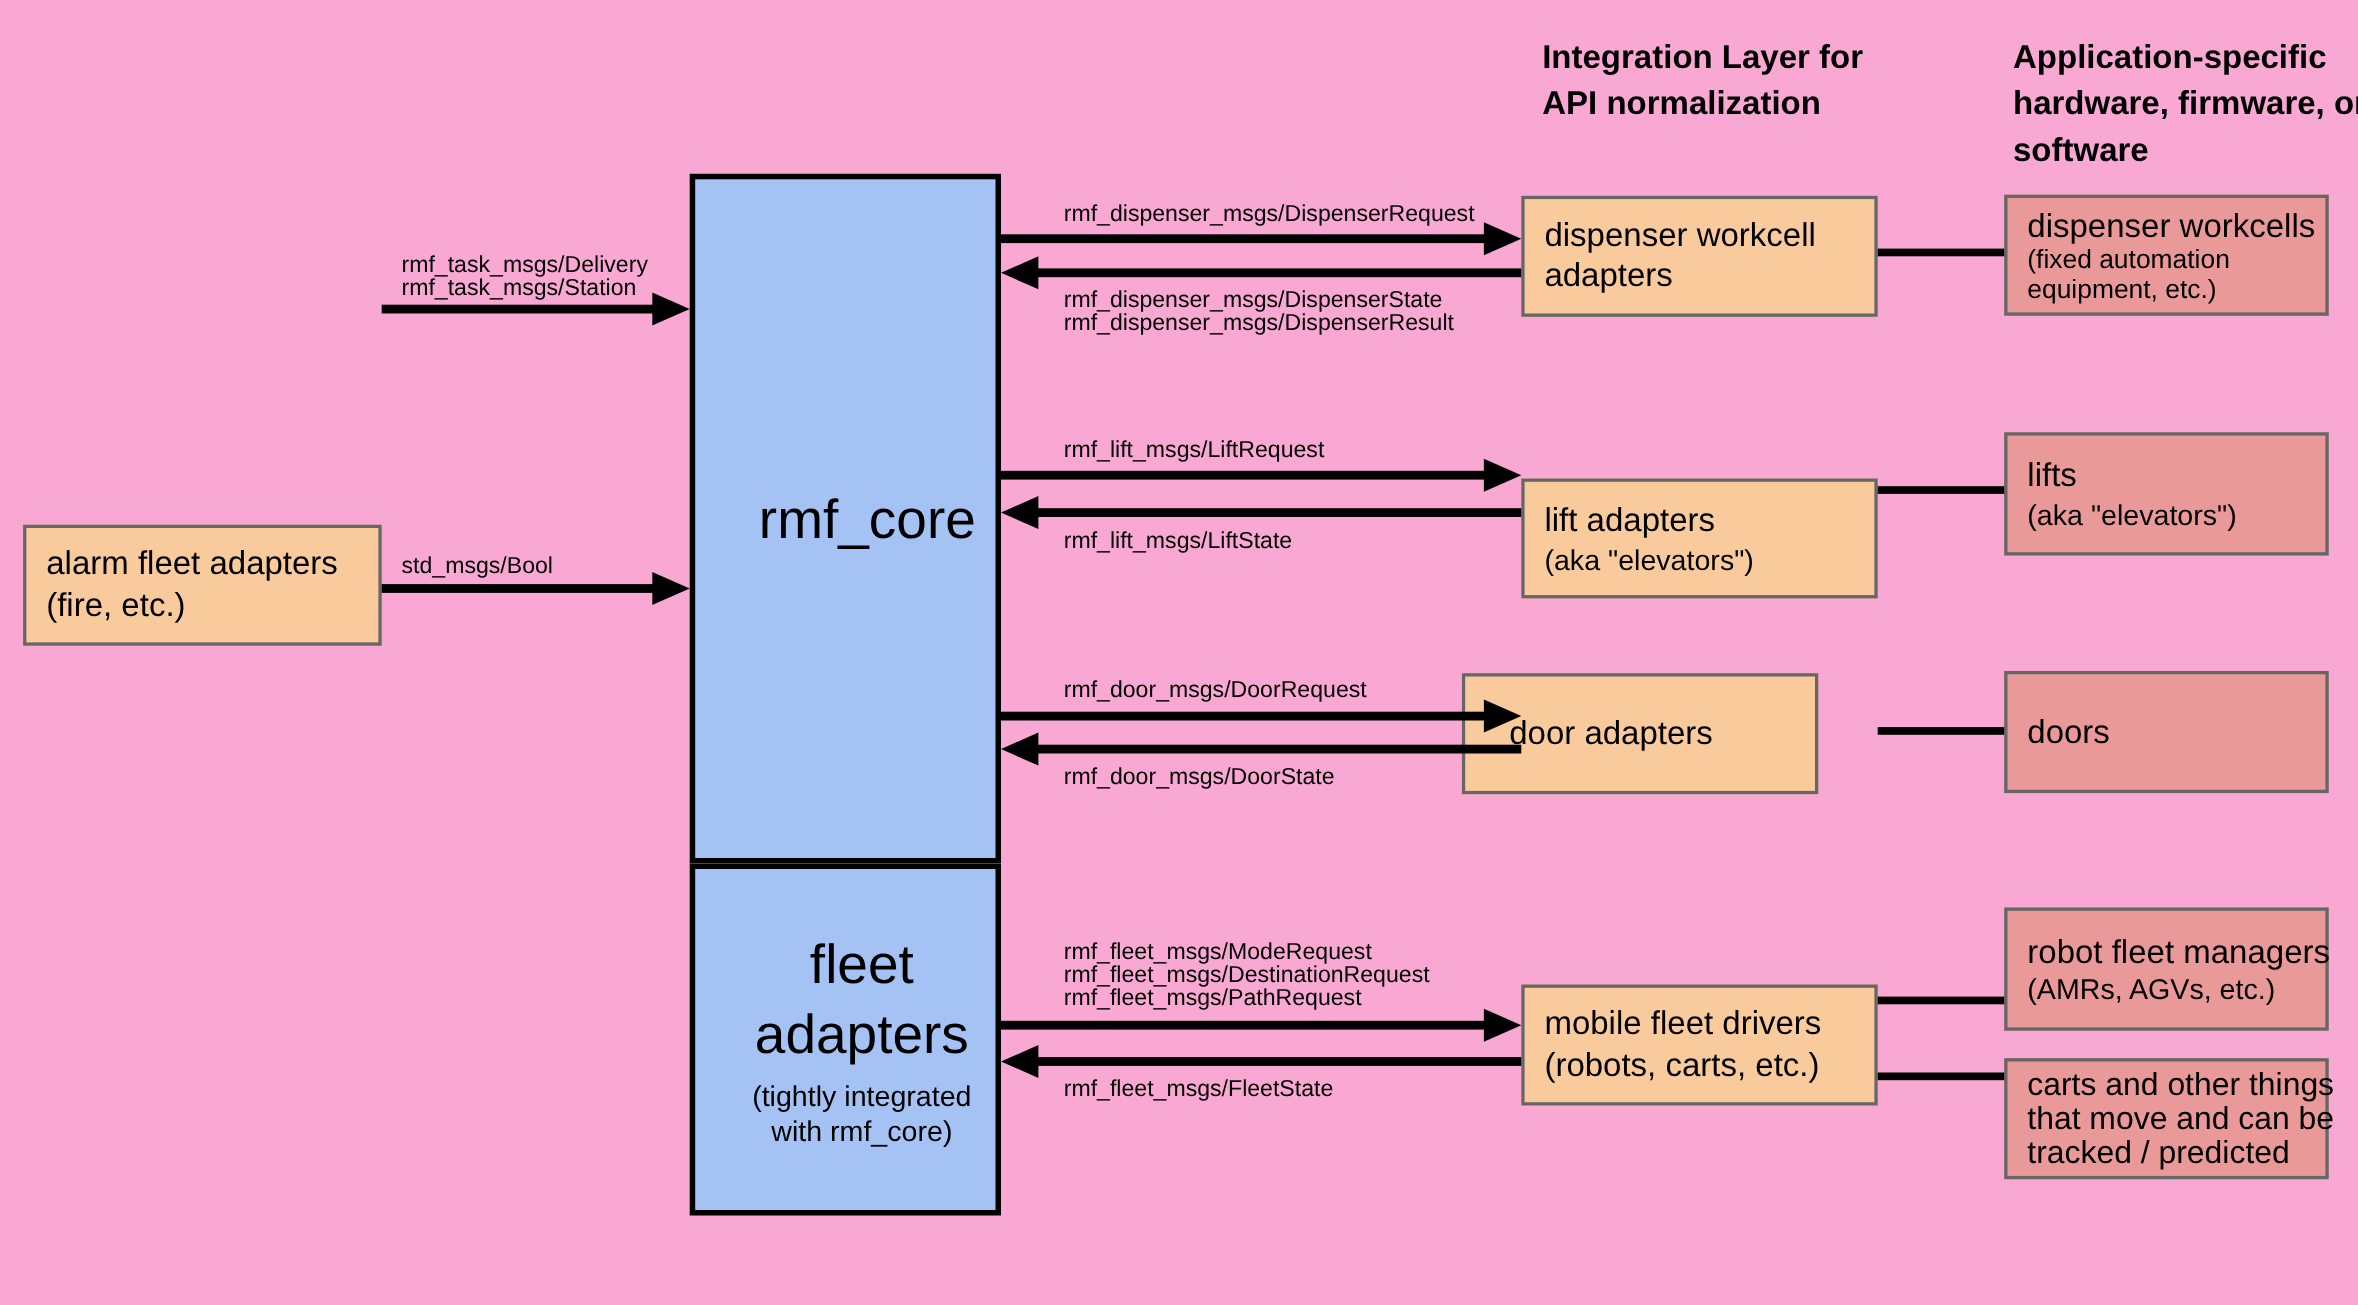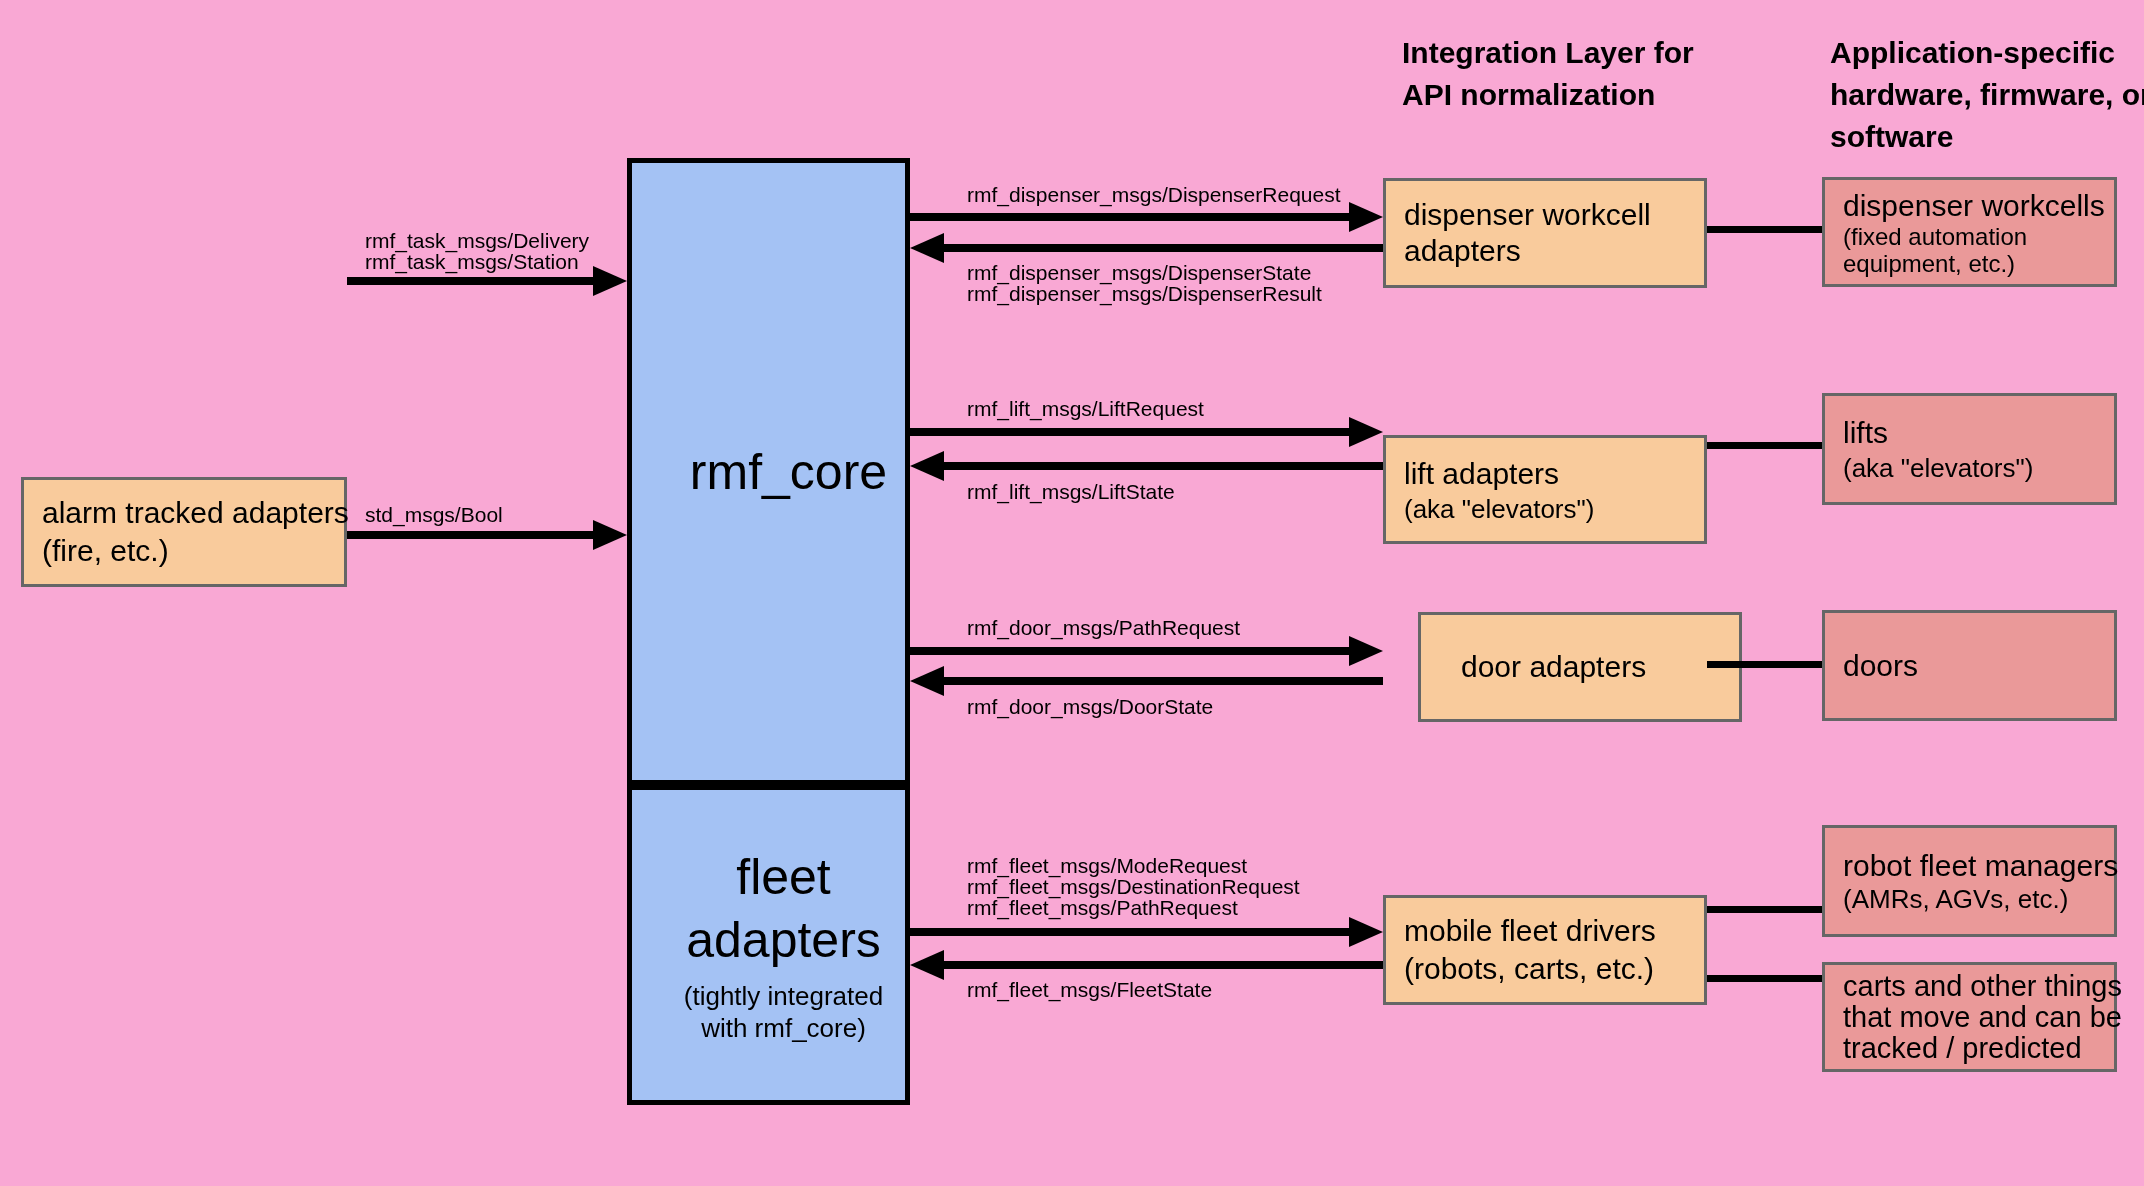--- a/index.html
+++ b/index.html
@@ -89,21 +89,21 @@
     <div>API normalization</div>
   </div>
   <div class="col-header" style="left:1830px; top:32px;">
     <div>Application-specific</div>
     <div>hardware, firmware, or</div>
     <div>software</div>
   </div>
 
 
   <div class="box box--orange" style="left:21px; top:477px; width:326px; height:110px;">
-    <div class="box-line">alarm tracked adapters</div>
+    <div class="box-line">alarm fleet adapters</div>
     <div class="box-line">(fire, etc.)</div>
   </div>
 
   <div class="box box--blue" style="left:627px; top:158px; width:283px; height:627px;padding-left:40px;">
     <div class="big-title">rmf_core</div>
   </div>
 
   <div class="box box--blue" style="left:627px; top:785px; width:283px; height:320px;padding-left:30px;">
     <div class="big-line">fleet</div>
     <div class="big-line">adapters</div>
@@ -116,21 +116,21 @@
   <div class="box box--orange" style="left:1383px; top:178px; width:324px; height:110px;">
     <div class="box-line" style="line-height:36px;">dispenser workcell</div>
     <div class="box-line" style="line-height:36px;">adapters</div>
   </div>
 
   <div class="box box--orange" style="left:1383px; top:394px; width:324px; height:109px;margin-top:41px;">
     <div class="box-line">lift adapters</div>
     <div class="box-sub">(aka "elevators")</div>
   </div>
 
-  <div class="box box--orange" style="left:1418px; top:612px; width:324px; height:110px;padding-left:40px;">
+  <div class="box box--orange" style="left:1329px; top:612px; width:324px; height:110px;padding-left:40px;">
     <div class="box-line">door adapters</div>
   </div>
 
   <div class="box box--orange" style="left:1383px; top:895px; width:324px; height:110px;">
     <div class="box-line">mobile fleet drivers</div>
     <div class="box-line">(robots, carts, etc.)</div>
   </div>
 
   <div class="box box--red" style="left:1822px; top:177px; width:295px; height:110px;">
     <div class="box-line" style="line-height:35px;">dispenser workcells</div>
@@ -194,21 +194,21 @@
   <div class="msg-label" style="left:365px; top:251px;">rmf_task_msgs/Station</div>
   <div class="msg-label" style="left:365px; top:504px;">std_msgs/Bool</div>
 
   <div class="msg-label" style="left:967px; top:184px;">rmf_dispenser_msgs/DispenserRequest</div>
   <div class="msg-label" style="left:967px; top:262px;">rmf_dispenser_msgs/DispenserState</div>
   <div class="msg-label" style="left:967px; top:283px;">rmf_dispenser_msgs/DispenserResult</div>
 
   <div class="msg-label" style="left:967px; top:398px;">rmf_lift_msgs/LiftRequest</div>
   <div class="msg-label" style="left:967px; top:481px;">rmf_lift_msgs/LiftState</div>
 
-  <div class="msg-label" style="left:967px; top:617px;">rmf_door_msgs/PathRequest</div>
+  <div class="msg-label" style="left:967px; top:617px;">rmf_door_msgs/DoorRequest</div>
   <div class="msg-label" style="left:967px; top:696px;">rmf_door_msgs/DoorState</div>
 
   <div class="msg-label" style="left:967px; top:855px;">rmf_fleet_msgs/ModeRequest</div>
   <div class="msg-label" style="left:967px; top:876px;">rmf_fleet_msgs/DestinationRequest</div>
   <div class="msg-label" style="left:967px; top:897px;">rmf_fleet_msgs/PathRequest</div>
   <div class="msg-label" style="left:967px; top:979px;">rmf_fleet_msgs/FleetState</div>
 
 </div>
 
 </body></html>

